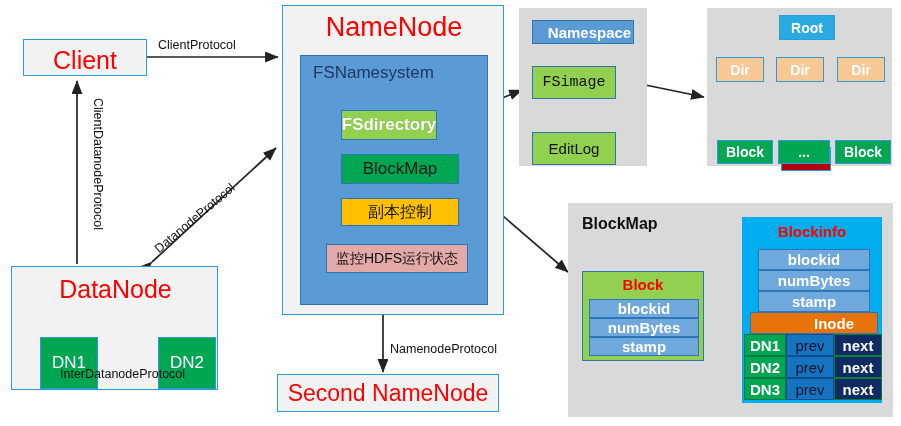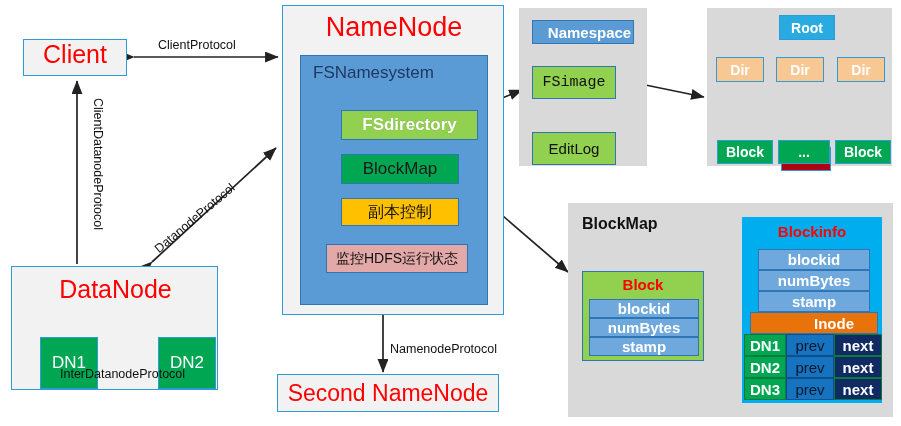--- a/index.html
+++ b/index.html
@@ -114,38 +114,38 @@
     <line x1="800" y1="38" x2="800" y2="56" stroke="#333333" stroke-width="1.6" marker-end="url(#treearrow)"></line>
     <line x1="861" y1="38" x2="861" y2="56" stroke="#333333" stroke-width="1.6" marker-end="url(#treearrow)"></line>
     <line x1="800" y1="80" x2="800" y2="92" stroke="#333333" stroke-width="1.6" marker-end="url(#treearrow)"></line>
     <line x1="744" y1="122" x2="856" y2="122" stroke="#C0504D" stroke-width="2.2"></line>
     <line x1="800" y1="114" x2="800" y2="122" stroke="#333333" stroke-width="1.6"></line>
     <line x1="744" y1="122" x2="744" y2="139" stroke="#333333" stroke-width="1.6" marker-end="url(#treearrow)"></line>
     <line x1="800" y1="122" x2="800" y2="139" stroke="#333333" stroke-width="1.6" marker-end="url(#treearrow)"></line>
     <line x1="856" y1="122" x2="856" y2="139" stroke="#333333" stroke-width="1.6" marker-end="url(#treearrow)"></line>
   </svg>
 
-  <div class="abs panel-lite" style="left:23px;top:39px;width:104px;height:37px;display:flex;align-items:flex-start;justify-content:center;">
+  <div class="abs panel-lite" style="left:23px;top:39px;width:124px;height:37px;display:flex;align-items:flex-end;justify-content:center;">
     <span class="title-red" style="font-size:25px;">Client</span>
   </div>
 
   <div class="abs panel-lite" style="left:11px;top:266px;width:207px;height:124px;">
     <div class="abs title-red" style="left:0;top:8px;width:207px;font-size:25px;">DataNode</div>
     <div class="abs dn-box" style="left:28px;top:70px;width:58px;height:52px;">DN1</div>
     <div class="abs dn-box" style="left:146px;top:70px;width:58px;height:52px;">DN2</div>
   </div>
   <div class="edge-label" style="left:60px;top:367px;font-size:12.5px;">InterDatanodeProtocol</div>
 
   <div class="abs panel-lite" style="left:282px;top:5px;width:222px;height:310px;">
     <div class="abs title-red" style="left:0;top:6px;width:222px;font-size:27px;">NameNode</div>
 
     <div class="abs fsnamesystem" style="left:17px;top:49px;width:188px;height:250px;">
       <div class="abs fsns-label" style="left:12px;top:7px;">FSNamesystem</div>
 
-      <div class="abs chip chip-green" style="left:40px;top:54px;width:137px;height:30px;">FSdirectory</div>
+      <div class="abs chip chip-green" style="left:40px;top:54px;width:96px;height:30px;">FSdirectory</div>
 
       <div class="abs chip chip-darkgreen" style="left:40px;top:98px;width:118px;height:30px;">BlockMap</div>
 
       <div class="abs chip chip-gold" style="left:40px;top:142px;width:118px;height:28px;">副本控制</div>
 
       <div class="abs chip chip-pink" style="left:25px;top:188px;width:142px;height:29px;">监控HDFS运行状态</div>
     </div>
   </div>
 
   <div class="abs panel-lite" style="left:277px;top:374px;width:222px;height:38px;display:flex;align-items:center;justify-content:center;">

